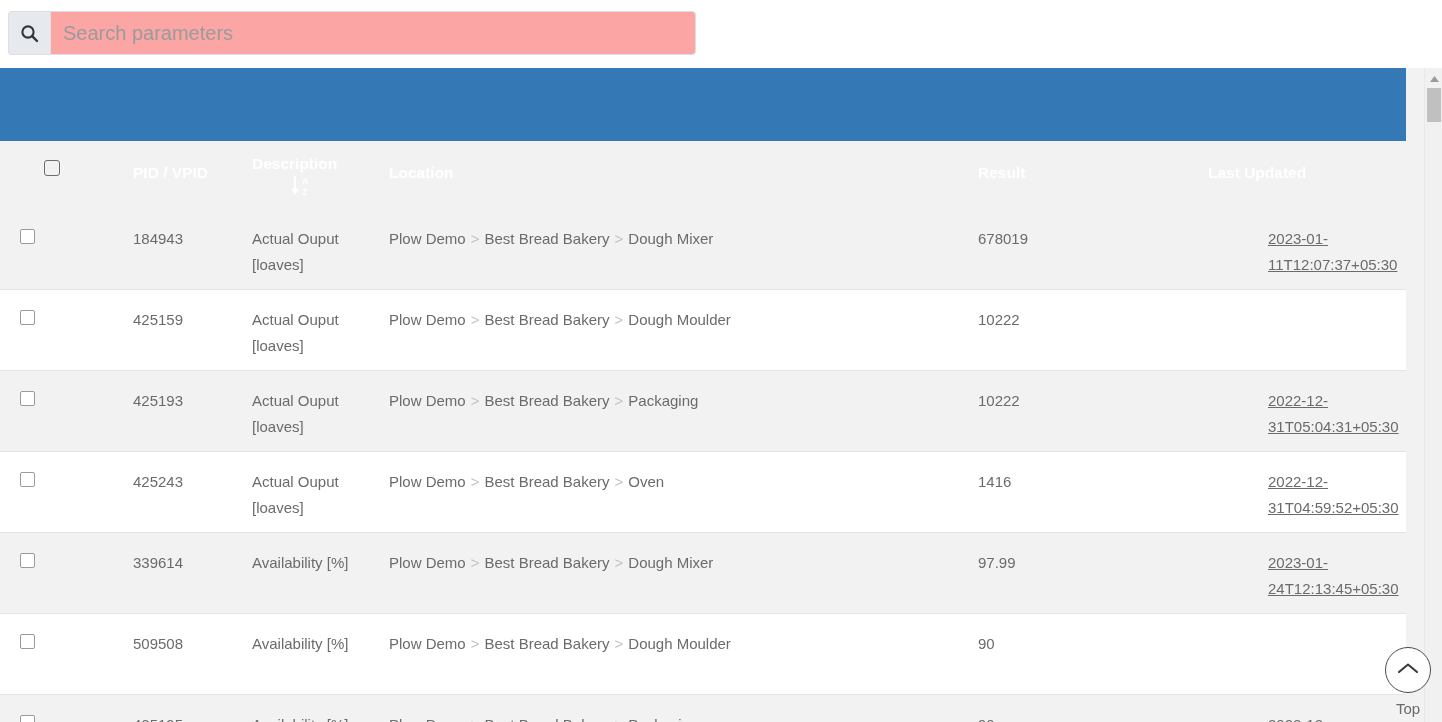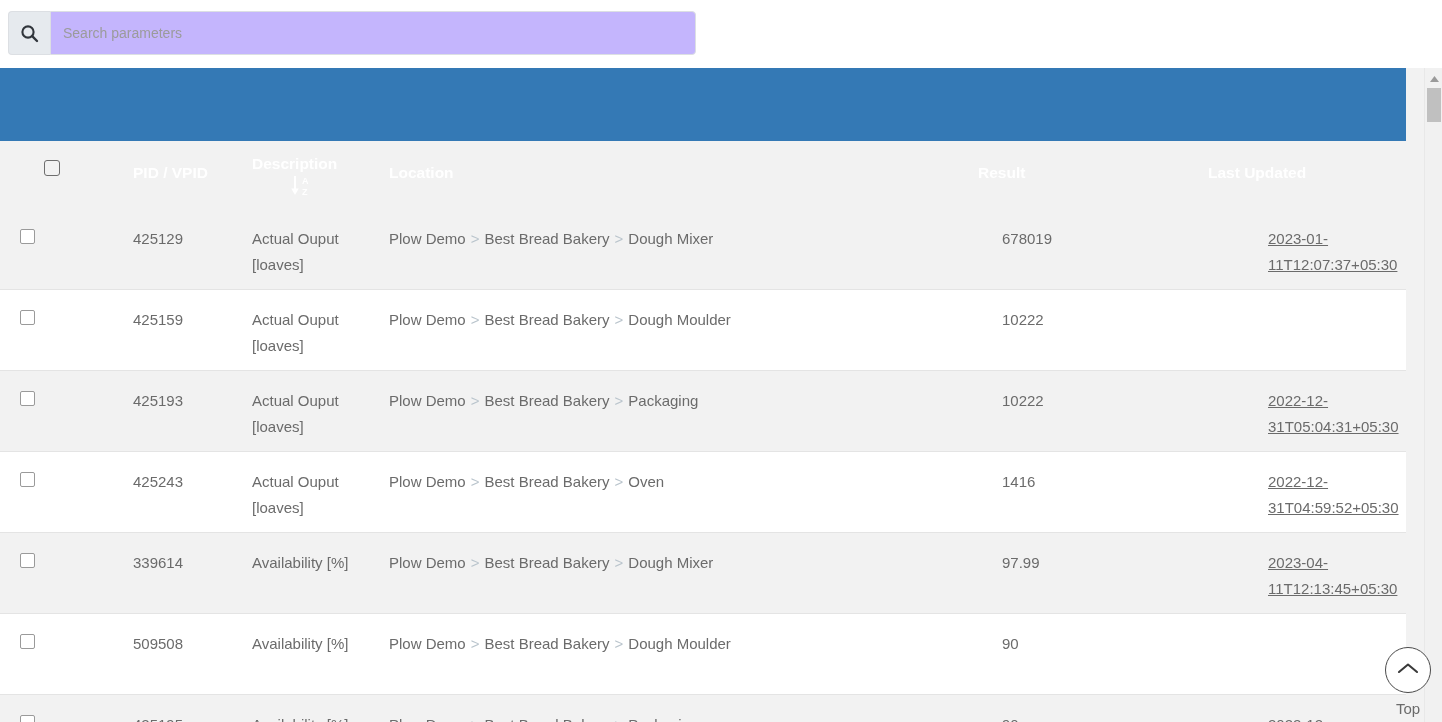--- a/index.html
+++ b/index.html
@@ -25,24 +25,24 @@
     border-right: none;
     border-radius: 4px 0 0 4px;
     display: flex; align-items: center; justify-content: center;
     cursor: pointer;
   }
   .search-btn svg { display: block; }
   .search-input {
     width: 646px; height: 44px;
     border: 1px solid #dcdfe3;
     border-radius: 0 4px 4px 0;
-    background: #c4b5fd;
+    background: #fca5a5;
     padding: 0 12px;
     font-family: "Liberation Sans", sans-serif;
-    font-size: 14px;
+    font-size: 20px;
     color: #555;
     outline: none;
   }
   .search-input::placeholder { color: #9b9b9b; }
 
   
   .table-wrap {
     position: absolute; left: 0; top: 68px;
     width: 1442px; height: 654px;
     background: #f2f2f2;
@@ -93,21 +93,21 @@
     position: absolute;
     font-size: 15px;
     color: #6b6b6b;
     line-height: 26px;
     top: 17px;
   }
   .c-check { left: 20px; top: 20px; }
   .c-pid { left: 133px; }
   .c-desc { left: 252px; width: 125px; }
   .c-loc { left: 389px; white-space: nowrap; }
-  .c-result { left: 1002px; }
+  .c-result { left: 978px; }
   .c-updated { left: 1268px; width: 175px; text-decoration: underline; }
 
   .row-checkbox {
     width: 15px; height: 15px;
     border: 1px solid #9a9a9a;
     border-radius: 2px;
     background: #fff;
     cursor: pointer;
     display: block;
   }
@@ -195,21 +195,21 @@
 
     <div class="th th-result">Result</div>
 
     <div class="th th-updated">Last Updated</div>
 
     <div class="rows" id="rows-container">
         <div class="row odd">
           <div class="cell c-check">
             <span class="row-checkbox"></span>
           </div>
-          <div class="cell c-pid">425129</div>
+          <div class="cell c-pid">184943</div>
           <div class="cell c-desc">Actual Ouput [loaves]</div>
           <div class="cell c-loc"><span>Plow Demo</span><span class="sep">&gt;</span><span>Best Bread Bakery</span><span class="sep">&gt;</span><span>Dough Mixer</span></div>
           <div class="cell c-result">678019</div>
           <div class="cell c-updated">2023-01-11T12:07:37+05:30</div>
         </div>
         <div class="row even">
           <div class="cell c-check">
             <span class="row-checkbox"></span>
           </div>
           <div class="cell c-pid">425159</div>
@@ -238,21 +238,21 @@
           <div class="cell c-updated">2022-12-31T04:59:52+05:30</div>
         </div>
         <div class="row odd">
           <div class="cell c-check">
             <span class="row-checkbox"></span>
           </div>
           <div class="cell c-pid">339614</div>
           <div class="cell c-desc">Availability [%]</div>
           <div class="cell c-loc"><span>Plow Demo</span><span class="sep">&gt;</span><span>Best Bread Bakery</span><span class="sep">&gt;</span><span>Dough Mixer</span></div>
           <div class="cell c-result">97.99</div>
-          <div class="cell c-updated">2023-04-11T12:13:45+05:30</div>
+          <div class="cell c-updated">2023-01-24T12:13:45+05:30</div>
         </div>
         <div class="row even">
           <div class="cell c-check">
             <span class="row-checkbox"></span>
           </div>
           <div class="cell c-pid">509508</div>
           <div class="cell c-desc">Availability [%]</div>
           <div class="cell c-loc"><span>Plow Demo</span><span class="sep">&gt;</span><span>Best Bread Bakery</span><span class="sep">&gt;</span><span>Dough Moulder</span></div>
           <div class="cell c-result">90</div>
         </div>

